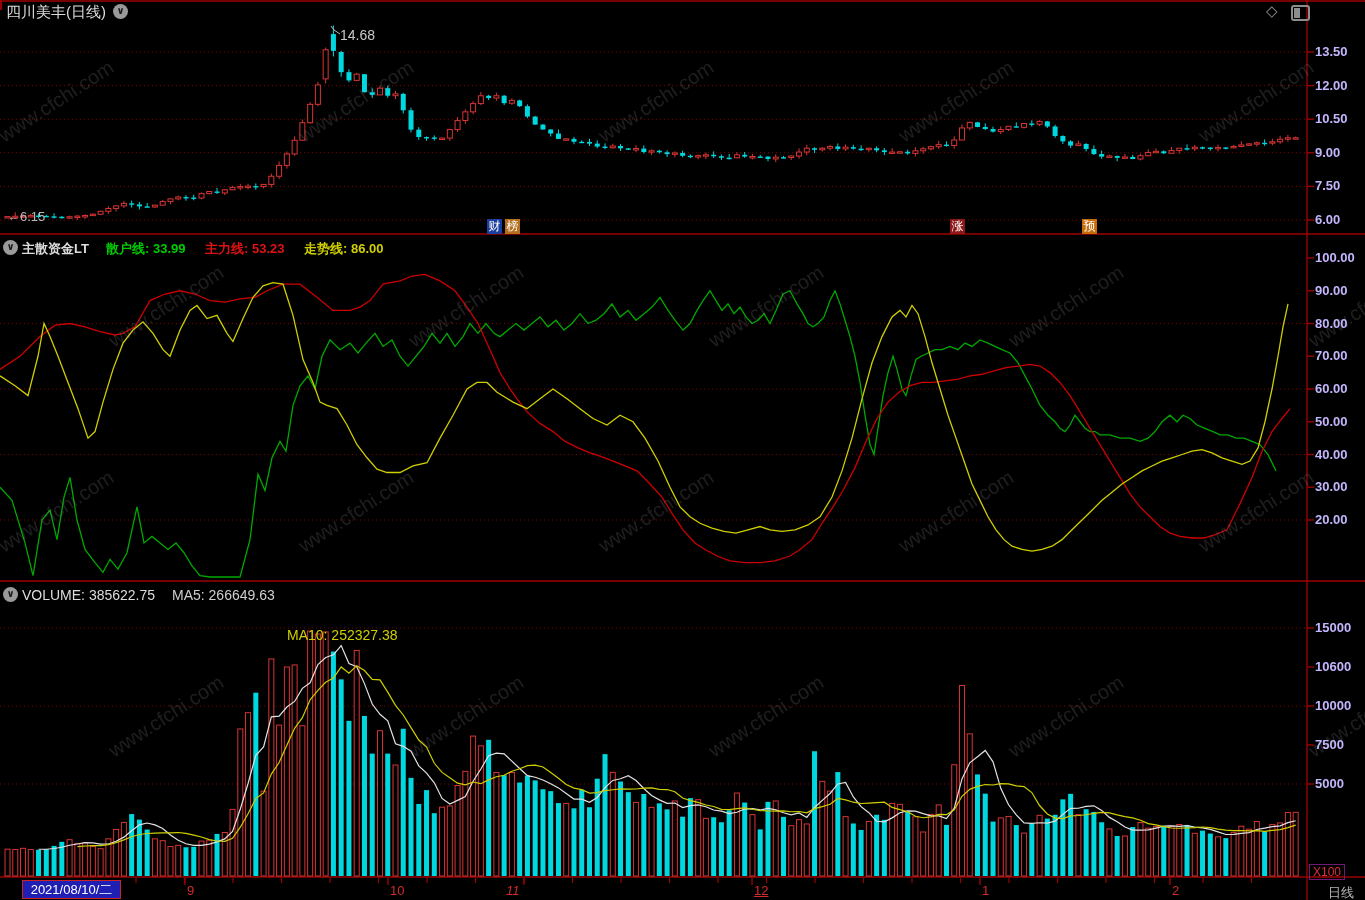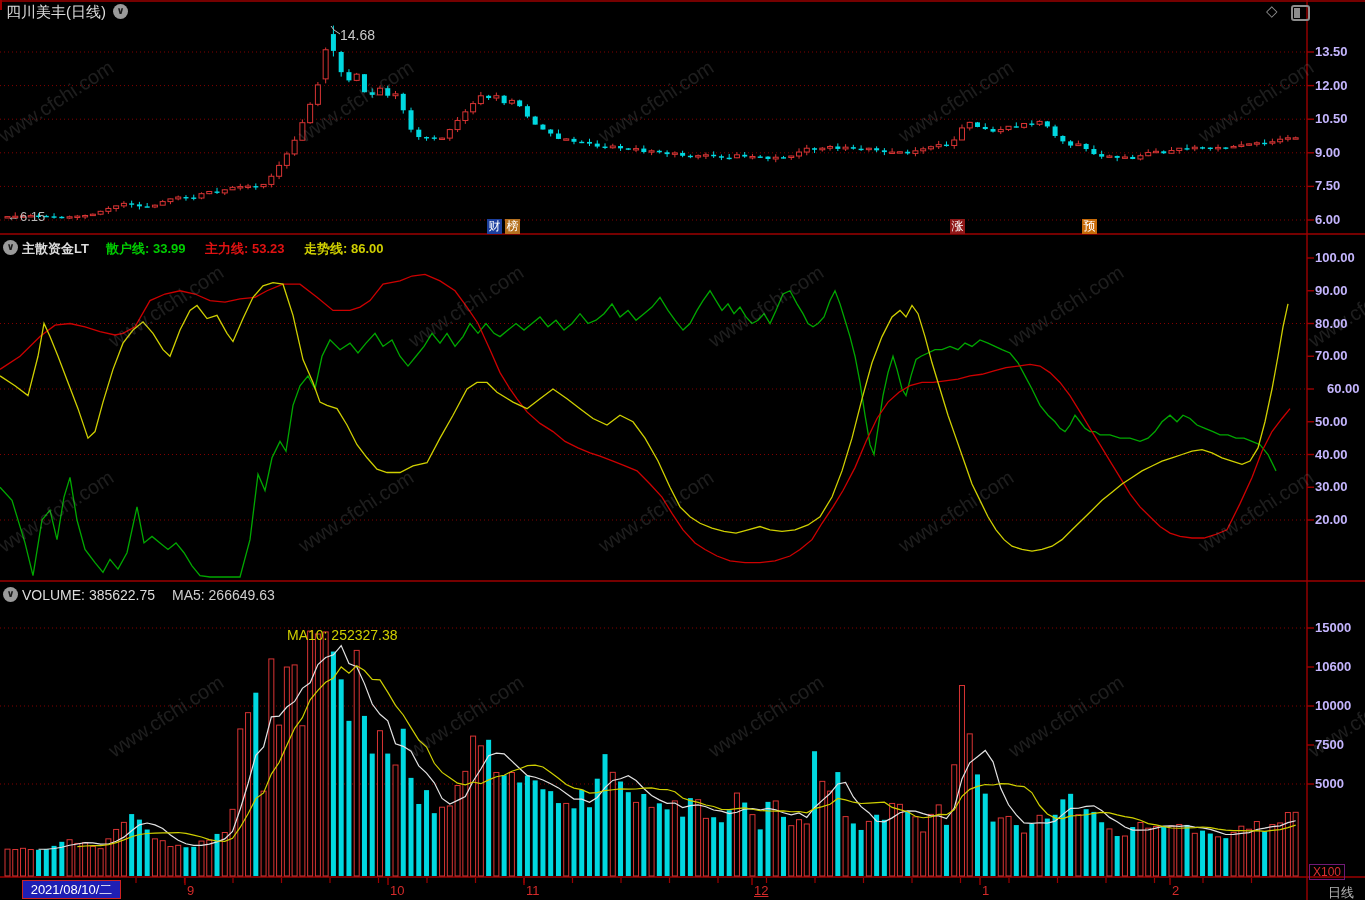--- a/index.html
+++ b/index.html
@@ -678,37 +678,37 @@
       <div class="axis-label" style="left: 1315px; top: 44px;">13.50</div>
       <div class="axis-label" style="left: 1315px; top: 77.6px;">12.00</div>
       <div class="axis-label" style="left: 1315px; top: 111.2px;">10.50</div>
       <div class="axis-label" style="left: 1315px; top: 144.8px;">9.00</div>
       <div class="axis-label" style="left: 1315px; top: 178.4px;">7.50</div>
       <div class="axis-label" style="left: 1315px; top: 212px;">6.00</div>
       <div class="axis-label" style="left: 1315px; top: 250px;">100.00</div>
       <div class="axis-label" style="left: 1315px; top: 282.75px;">90.00</div>
       <div class="axis-label" style="left: 1315px; top: 315.5px;">80.00</div>
       <div class="axis-label" style="left: 1315px; top: 348.25px;">70.00</div>
-      <div class="axis-label" style="left: 1315px; top: 381px; margin-left: 12px;">60.00</div>
+      <div class="axis-label" style="left: 1315px; top: 381px;">60.00</div>
       <div class="axis-label" style="left: 1315px; top: 413.75px;">50.00</div>
       <div class="axis-label" style="left: 1315px; top: 446.5px;">40.00</div>
       <div class="axis-label" style="left: 1315px; top: 479.25px;">30.00</div>
       <div class="axis-label" style="left: 1315px; top: 512px;">20.00</div>
       <div class="axis-label" style="left: 1315px; top: 620px;">15000</div>
       <div class="axis-label" style="left: 1315px; top: 659px;">10600</div>
       <div class="axis-label" style="left: 1315px; top: 698px;">10000</div>
       <div class="axis-label" style="left: 1315px; top: 737px;">7500</div>
       <div class="axis-label" style="left: 1315px; top: 776px;">5000</div>
     </div>
 
   <div class="txt" id="dateclip">201</div>
   <div id="datebox">2021/08/10/二</div>
   <div id="months">
       <div class="mon" style="left: 187px;">9</div>
       <div class="mon" style="left: 390px;">10</div>
-      <div class="mon" style="left: 526px;">11</div>
+      <div class="mon" style="left: 506px; font-style: italic;">11</div>
       <div class="mon" style="left: 754px; text-decoration: underline;">12</div>
       <div class="mon" style="left: 982px;">1</div>
       <div class="mon" style="left: 1172px;">2</div>
     </div>
   <div id="x100">X100</div>
   <div class="txt" id="period">日线</div>
 </div>
 
 </body></html>

